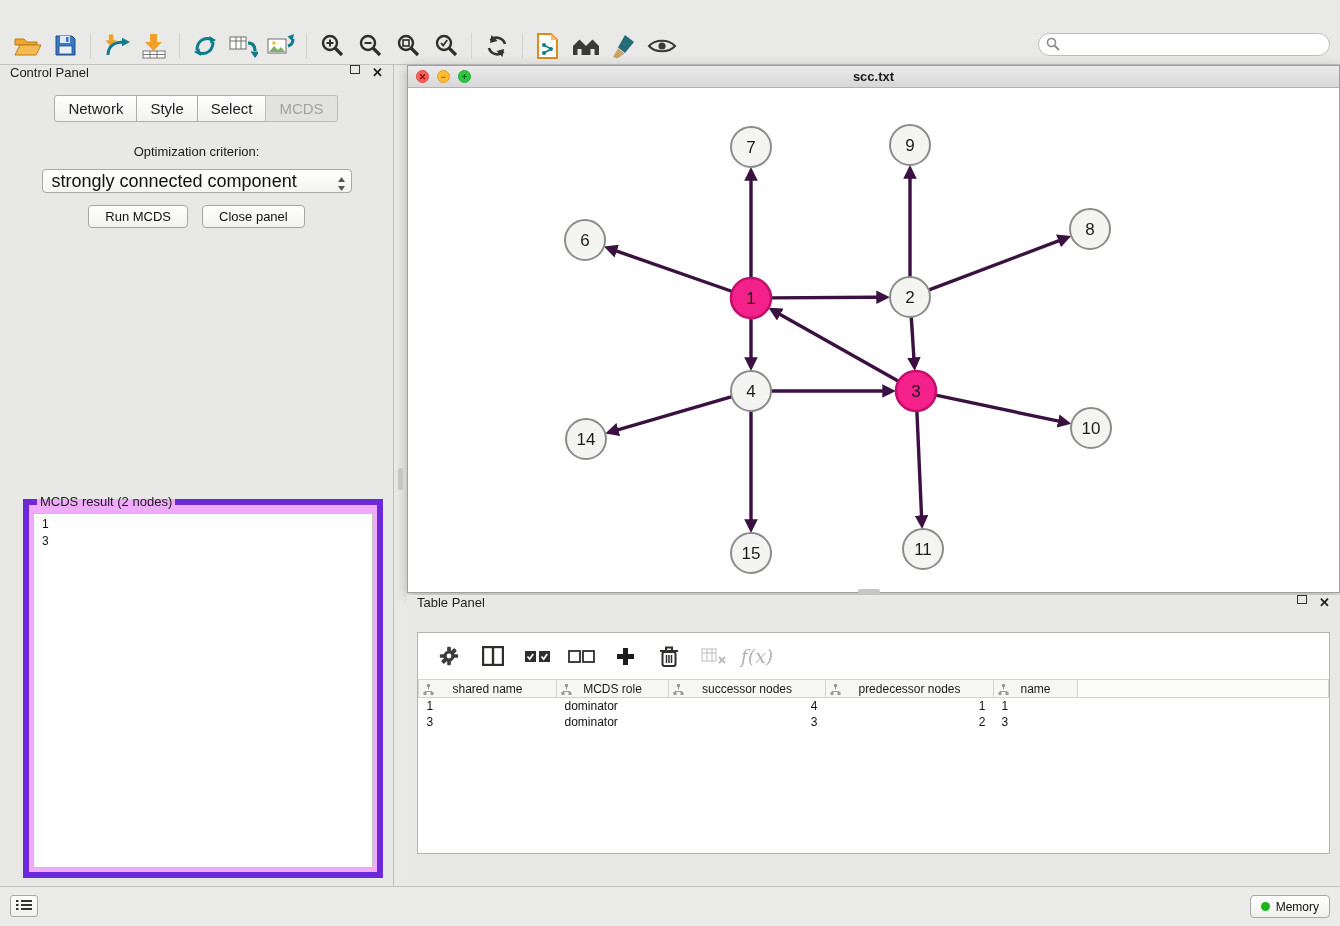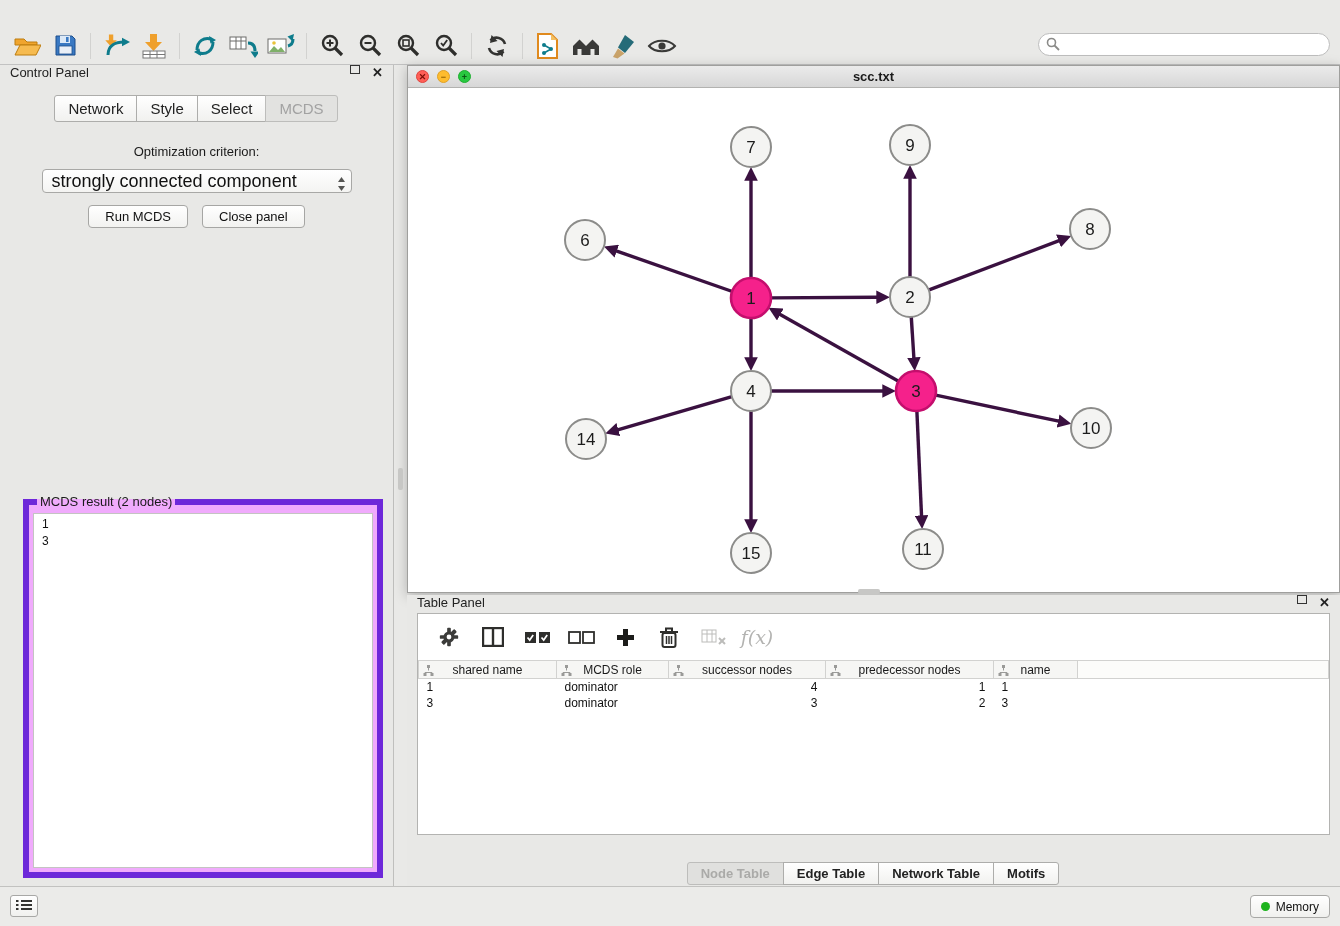--- a/index.html
+++ b/index.html
@@ -62,21 +62,21 @@
   .tl.yellow { background:#febc2e; border:1px solid #e0a126; color:#8f5f02; }
   .tl.green { background:#28c840; border:1px solid #1faf30; color:#0a5a14; }
   #graph-svg { display:block; width:931px; height:504px; background:#fff; }
 
   
   .nub-v { position:absolute; left:398px; top:468px; width:5px; height:22px; border-radius:2px; background:#c7c7c5; }
   .nub-h { position:absolute; left:858px; top:589px; width:22px; height:5px; border-radius:2px; background:#c7c7c5; }
 
   
   .table-panel { position:absolute; left:407px; top:595px; width:933px; height:293px; background:#e8e8e6; }
-  .tp-box { position:absolute; left:10px; right:10px; top:18px; height:222px; background:#fff; border:1px solid #b3b3b1; overflow:hidden; }
+  .tp-box { position:absolute; left:10px; right:10px; top:37px; height:222px; background:#fff; border:1px solid #b3b3b1; overflow:hidden; }
   .tp-toolbar { height:46px; display:flex; align-items:center; gap:10px; padding-left:14px; }
   .tp-tbtn { width:34px; height:34px; display:flex; align-items:center; justify-content:center; cursor:pointer; }
   .tp-tbtn.disabled { cursor:default; }
   .fx { font-family:"DejaVu Serif",serif; font-style:italic; font-size:19px; color:#b3b3b1; }
   table.node-table { border-collapse:collapse; table-layout:fixed; width:100%; }
   table.node-table th { position:relative; height:18px; background:#f6f6f4; border:1px solid #d2d2d0;
     font-size:12px; font-weight:400; color:#1a1a1a; text-align:center; overflow:hidden; white-space:nowrap; }
   table.node-table th .tree-ic { position:absolute; left:4px; top:4px; }
   table.node-table th.filler { background:#fcfcfa; }
   table.node-table td { height:16px; font-size:12px; color:#111; padding:0 8px; white-space:nowrap; overflow:hidden; }
@@ -523,26 +523,20 @@
               <td style="text-align: left;">3</td>
               <td style="text-align: left;">dominator</td>
               <td style="text-align: right;">3</td>
               <td style="text-align: right;">2</td>
               <td style="text-align: left;">3</td>
               <td></td>
             </tr>
           </tbody>
       </table>
     </div>
-    <div class="tp-tabs">
-      <div class="tp-tab active">Node Table</div>
-      <div class="tp-tab">Edge Table</div>
-      <div class="tp-tab">Network Table</div>
-      <div class="tp-tab">Motifs</div>
-    </div>
   </div>
 
   <div class="status-bar">
     <div class="list-btn">
       <span>
         <svg width="16" height="12">
             <g fill="#333331">
               <rect x="0" y="1" width="2.5" height="2"></rect>
               <rect x="5" y="1" width="11" height="2"></rect>
               <rect x="0" y="5" width="2.5" height="2"></rect>

